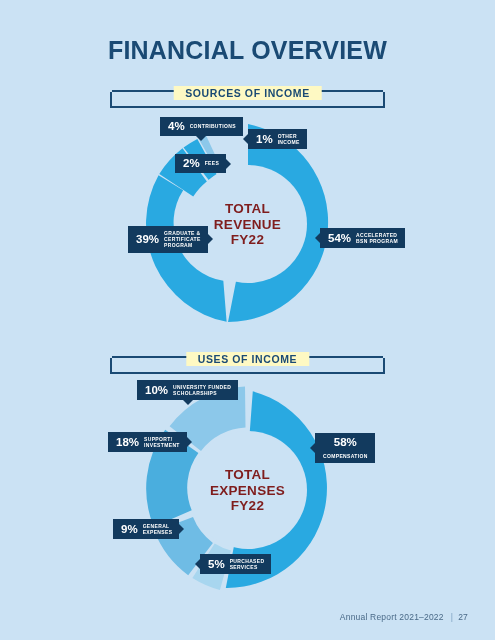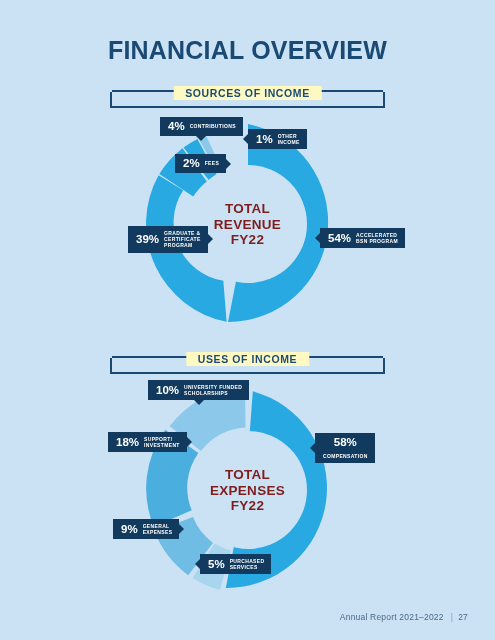--- a/index.html
+++ b/index.html
@@ -175,21 +175,21 @@
       </g>
       <circle cx="106" cy="106" r="59" fill="#cbe2f4"></circle>
     </svg>
 
     <div class="center-text" style="top:106px;">
       <div>TOTAL</div>
       <div>EXPENSES</div>
       <div>FY22</div>
     </div>
 
-    <div class="pill" style="left:148px;top:-4px;">
+    <div class="pill" style="left:137px;top:-4px;">
       <span class="pct">10%</span>
       <span class="nm">UNIVERSITY FUNDED
 SCHOLARSHIPS</span>
       <span class="tip tip-b"></span>
     </div>
 
     <div class="pill" style="left:108px;top:48px;">
       <span class="pct">18%</span>
       <span class="nm">SUPPORT/
 INVESTMENT</span>

